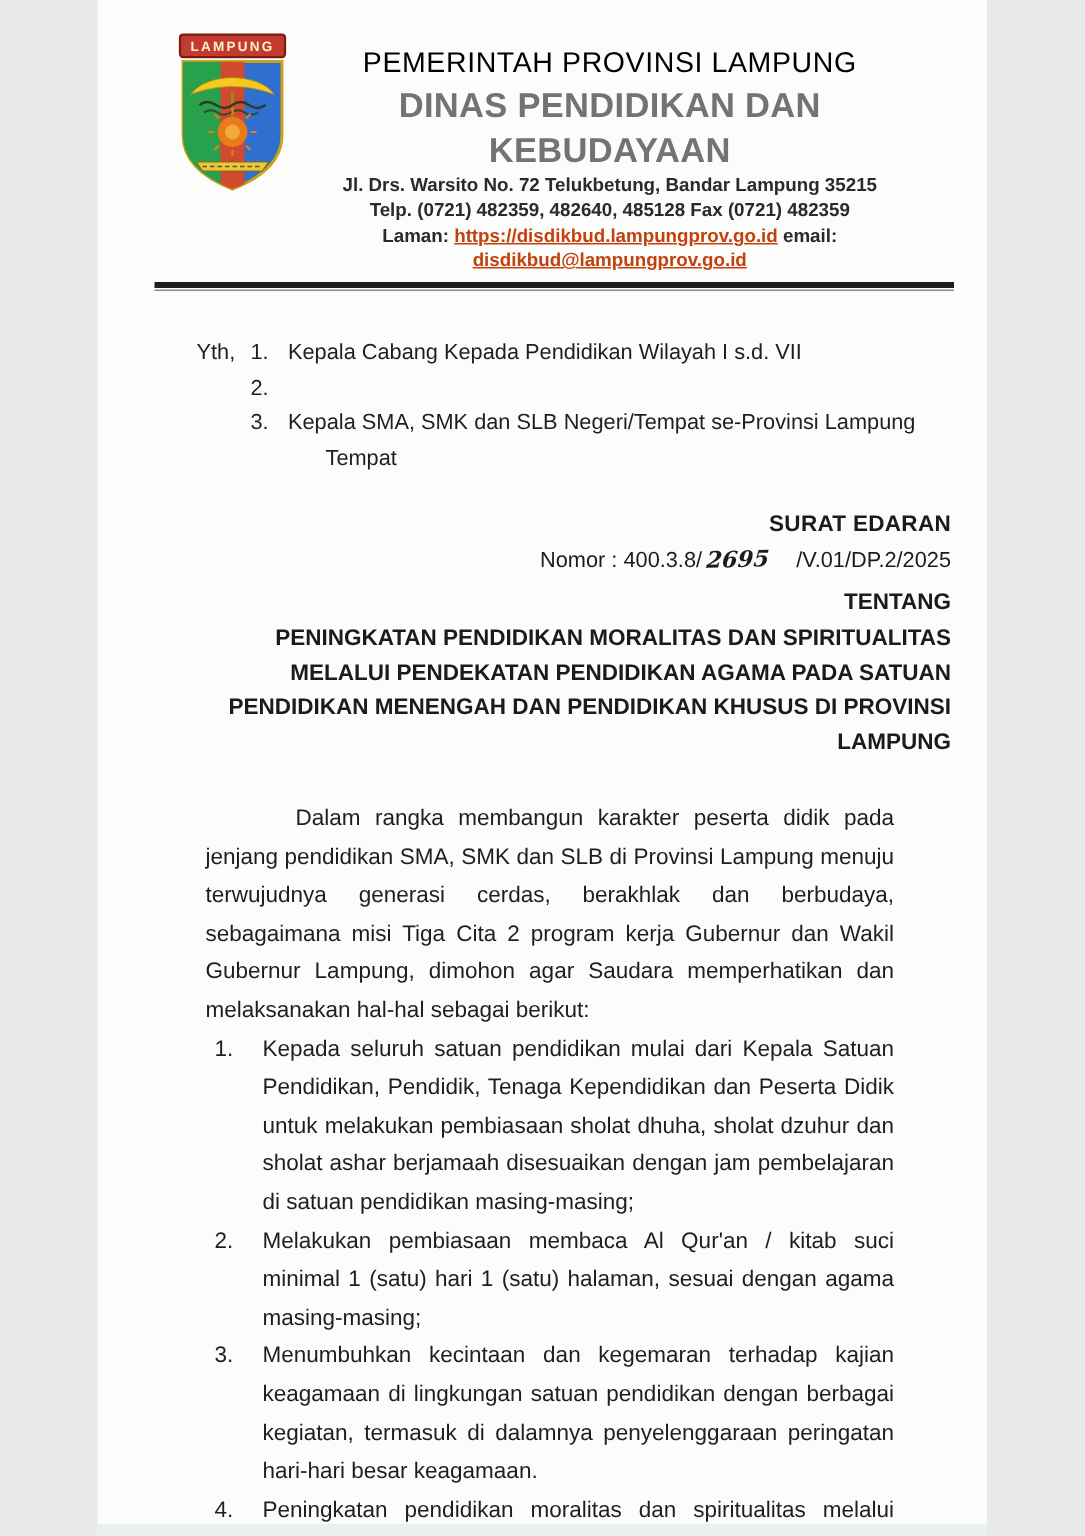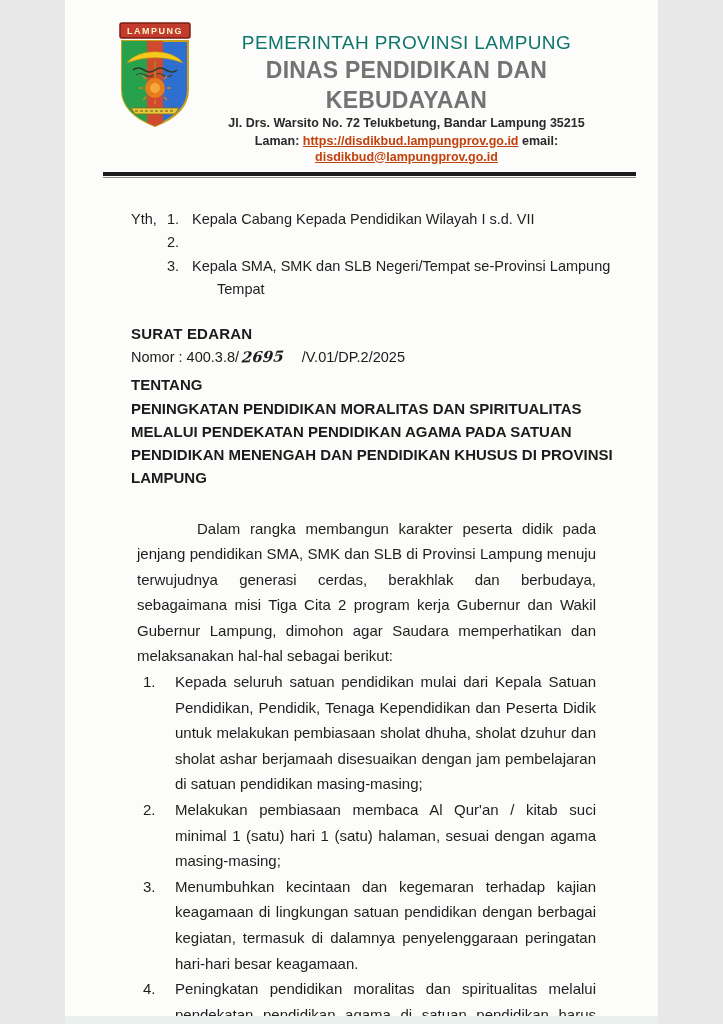--- a/index.html
+++ b/index.html
@@ -10,35 +10,35 @@
     margin:0 auto;
     background:#fcfcfa;
     font-family:"Liberation Sans", sans-serif;
     color:#222;
     overflow:hidden;
   }
   
   .letterhead { display:flex; padding:22px 28px 0 50px; }
   .logo-wrap { width:82px; flex:none; }
   .lh-text { flex:1; text-align:center; padding-top:8px; padding-right:14px; }
-  .org1 { font-size:19px; line-height:25px; letter-spacing:.4px; color:#0f766e; }
+  .org1 { font-size:19px; line-height:25px; letter-spacing:.4px; color:#000000; }
   .org2 { font-size:23px; line-height:30px; font-weight:700; letter-spacing:.2px; color:#737373; }
   .addr { font-size:12.5px; line-height:15.5px; font-weight:700; color:#2a2a2a; margin-top:1px; }
   .laman { font-size:12.5px; line-height:16px; font-weight:700; color:#2a2a2a; margin-top:1px; }
   .laman a { color:#c2410c; text-decoration:underline; font-weight:700; }
   .rule { margin:7px 22px 0 38px; border-top:4px solid #1d1d1d; border-bottom:1px solid #8a8a8a; height:6px; }
   
   .recipients { margin:30px 0 0 66px; font-size:14.5px; line-height:23.5px; color:#1f1f1f; }
   .rcpt-row { display:flex; }
   .yth { width:36px; flex:none; }
   .rnum { width:25px; flex:none; }
   .di { margin-left:36px; }
   .tempat { margin-left:86px; }
   
-  .title-block { margin:20px 24px 0 66px; text-align:left; color:#1b1b1b; }
+  .title-block { margin:20px 24px 0 66px; text-align:right; color:#1b1b1b; }
   .doc-type { font-size:15px; font-weight:700; line-height:23px; letter-spacing:.2px; }
   .nomor { font-size:14.5px; line-height:23px; margin-top:1px; }
   .hand { font-family:"DejaVu Serif", serif; font-style:italic; font-weight:600; display:inline-block; transform:skewX(-6deg) rotate(-1.5deg); margin:0 18px 0 3px; font-size:15px; }
   .tentang { font-size:15px; font-weight:700; line-height:23px; margin-top:4px; }
   .subject { font-size:15px; font-weight:700; line-height:23px; max-width:610px; margin:1px auto 0 auto; }
   
   .body-text { margin:27px 62px 0 72px; font-size:15px; line-height:25.6px; color:#1e1e1e; }
   .intro { text-align:justify; text-indent:60px; }
   .list { margin-top:0; }
   .item { display:flex; }
@@ -81,20 +81,21 @@
 
           <path d="M16,86 h48 l-4,6 h-40 Z" fill="#e8c83e" stroke="#8a6d10" stroke-width="0.8"></path>
           <path d="M20,89 h40" stroke="#6b5410" stroke-width="1" stroke-dasharray="3,2"></path>
         </g>
       </svg>
     </div>
     <div class="lh-text">
       <div class="org1">PEMERINTAH PROVINSI LAMPUNG</div>
       <div class="org2">DINAS PENDIDIKAN DAN KEBUDAYAAN</div>
       <div class="addr">Jl. Drs. Warsito No. 72 Telukbetung, Bandar Lampung 35215</div>
+      <div class="addr">Telp. (0721) 482359, 482640, 485128 Fax (0721) 482359</div>
       <div class="laman">
         <span>Laman:</span>
         <a href="#">https://disdikbud.lampungprov.go.id</a>
         <span>email:</span>
         <a href="#">disdikbud@lampungprov.go.id</a>
       </div>
     </div>
   </div>
   <div class="rule"></div>
 

